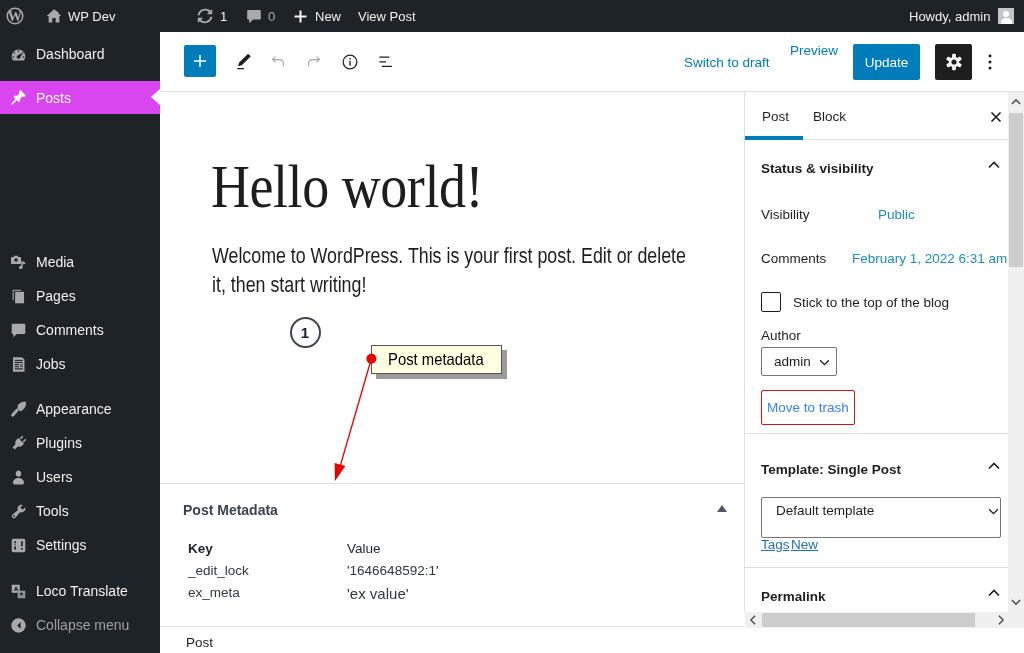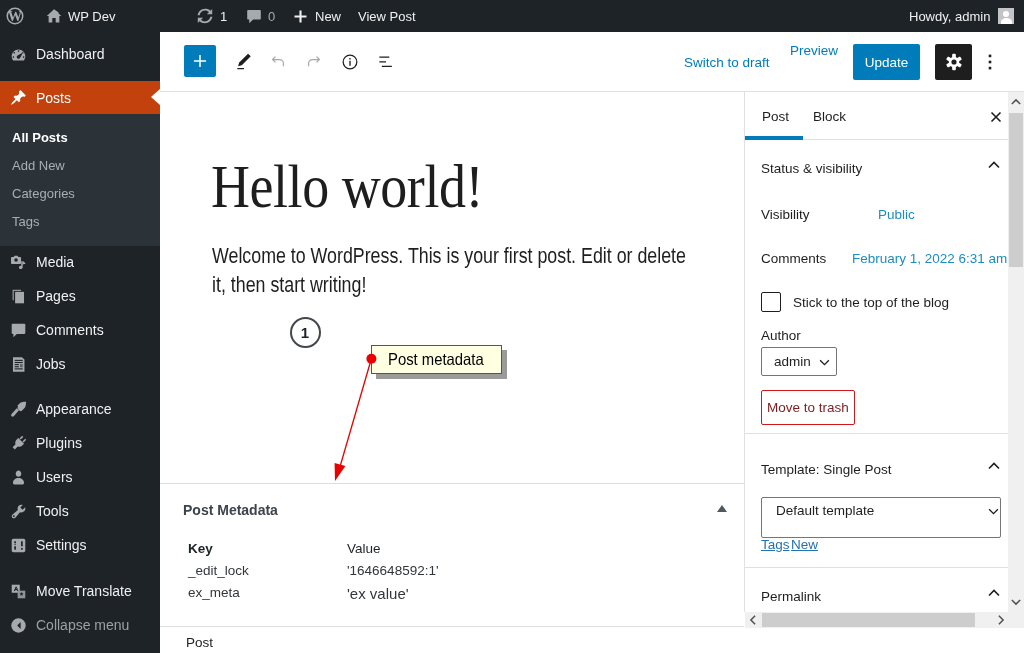--- a/index.html
+++ b/index.html
@@ -10,21 +10,21 @@
 #sidemenu{position:absolute;left:0;top:32px;width:160px;height:621px;background:#1d2327;color:#f0f0f1;font-size:14px;}
 .abitem{position:absolute;top:0;height:32px;display:flex;align-items:center;color:#f0f0f1;}
 .mi{position:absolute;left:0;width:160px;height:34px;display:flex;align-items:center;color:#f0f0f1;}
 .mi svg{position:absolute;left:10px;}
 .mi .lbl{position:absolute;left:36px;}
 .sub{position:absolute;left:0;width:160px;background:#2c3338;}
 .subitem{position:absolute;left:12px;font-size:13px;color:#a9aeb4;}
 #editorhead{position:absolute;left:160px;top:32px;width:864px;height:60px;background:#fff;border-bottom:1px solid #e0e0e0;}
 #content{position:absolute;left:160px;top:92px;width:584px;height:561px;background:#fff;}
 #sidebar{position:absolute;left:744px;top:92px;width:264px;height:520px;background:#fff;border-left:1px solid #e0e0e0;}
-.panel-title{font-size:13.5px;font-weight:400;color:#1e1e1e;text-align:right;}
+.panel-title{font-size:13.5px;font-weight:700;color:#1e1e1e;text-align:right;}
 </style>
 </head>
 <body>
 
 <div id="adminbar">
   <svg class="abs" style="left:6px;top:7px" width="18" height="18" viewBox="0 0 20 20">
       <circle cx="10" cy="10" r="8.6" fill="none" stroke="#a7aaad" stroke-width="1.7"></circle>
       <text x="10" y="15.2" text-anchor="middle" font-family="Liberation Serif,serif" font-size="16" font-weight="bold" fill="#a7aaad">W</text>
     </svg>
   <svg class="abs" style="left:46px;top:8px" width="16" height="16" viewBox="0 0 20 20">
@@ -53,34 +53,28 @@
 
 <div id="sidemenu">
 
   <div class="mi" style="top:5px">
     <svg width="17" height="17" viewBox="0 0 20 20">
         <path fill="#a7aaad" d="M3.76 17.01h12.48C17.34 15.63 18 13.9 18 12c0-4.41-3.58-8-8-8s-8 3.59-8 8c0 1.9.66 3.63 1.76 5.01zM9 6c0-.55.45-1 1-1s1 .45 1 1c0 .57-.45 1-1 1s-1-.43-1-1zM4 8c0-.55.45-1 1-1s1 .45 1 1c0 .57-.45 1-1 1s-1-.43-1-1zm4.52 3.4c.84-.83 6.51-3.5 6.51-3.5s-2.66 5.65-3.49 6.48c-.84.84-2.18.84-3.02 0-.83-.83-.83-2.18 0-2.98zM3 13c0-.55.45-1 1-1s1 .45 1 1c0 .57-.45 1-1 1s-1-.43-1-1zm11-5c0-.55.45-1 1-1s1 .45 1 1c0 .57-.45 1-1 1s-1-.43-1-1zm1 5c0-.55.45-1 1-1s1 .45 1 1c0 .57-.45 1-1 1s-1-.43-1-1z"></path>
       </svg>
     <span class="lbl">Dashboard</span>
   </div>
 
-  <div class="mi" style="top:49px;height:33px;background:#c2410c">
+  <div class="mi" style="top:49px;height:33px;background:#d946ef">
     <svg width="17" height="17" viewBox="0 0 20 20">
         <path fill="#fff" d="M10.44 3.02l1.82-1.82 6.36 6.35-1.83 1.82c-1.05-.68-2.48-.57-3.41.36l-.75.75c-.92.93-1.04 2.35-.35 3.41l-1.83 1.82-2.41-2.41-2.8 2.79c-.42.42-3.38 2.71-3.8 2.29-.41-.42 1.86-3.38 2.28-3.8l2.79-2.79L4.1 9.36l1.83-1.82c1.05.69 2.48.57 3.4-.36l.75-.75c.93-.92 1.05-2.35.36-3.41z"></path>
       </svg>
     <span class="lbl" style="color:#fff">Posts</span>
   </div>
   <div class="abs" style="left:151px;top:57px;width:0;height:0;border-top:8.5px solid transparent;border-bottom:8.5px solid transparent;border-right:9px solid #fff"></div>
 
-  <div class="sub" style="top:82px;height:132px">
-    <div class="subitem" style="top:16px;color:#fff;font-weight:bold">All Posts</div>
-    <div class="subitem" style="top:44px">Add New</div>
-    <div class="subitem" style="top:72px">Categories</div>
-    <div class="subitem" style="top:100px">Tags</div>
-  </div>
 
   <div class="mi" style="top:213px">
     <svg width="17" height="17" viewBox="0 0 20 20">
         <g fill="#a7aaad">
           <path d="M2.2 3.5h2.1l1.1-1.4h3.4l1.1 1.4H12c.6 0 1 .45 1 1v6.3c0 .55-.4 1-1 1H2.2c-.6 0-1-.45-1-1V4.5c0-.55.4-1 1-1z"></path>
           <path d="M13.2 8.4h1.7v7.2c0 1.15-.95 2.1-2.2 2.1s-2.2-.85-2.2-1.9 1-1.9 2.2-1.9c.17 0 .34.02.5.05V8.4z"></path>
           <path d="M14.9 8.4c1.7.35 3 1.45 3.4 3l-3.4 1V8.4z"></path>
         </g>
         <circle cx="7.1" cy="7.1" r="2.1" fill="#1d2327"></circle>
       </svg>
@@ -163,21 +157,21 @@
 
   <div class="mi" style="top:542px">
     <svg width="17" height="17" viewBox="0 0 20 20">
         <g fill="#a7aaad">
           <path d="M2 2h9.5v9.5H2z"></path>
           <path d="M9 9h9v9H9z" fill="#8f9499"></path>
         </g>
         <path fill="#1d2327" d="M4.6 9.3l1.9-5h1.4l1.9 5H8.4l-.4-1.1H6.4L6 9.3H4.6zm2.1-2.1h1l-.5-1.7-.5 1.7z"></path>
         <path fill="#1d2327" d="M13.5 10.6l.7 1.5 1.6.2-1.2 1.1.3 1.6-1.4-.8-1.4.8.3-1.6-1.2-1.1 1.6-.2z"></path>
       </svg>
-    <span class="lbl">Move Translate</span>
+    <span class="lbl">Loco Translate</span>
   </div>
 
   <div class="mi" style="top:576px">
     <svg width="17" height="17" viewBox="0 0 20 20">
         <circle cx="10" cy="10" r="8.5" fill="#a7aaad"></circle>
         <path fill="#1d2327" d="M12.5 6l-4 4 4 4V6z"></path>
       </svg>
     <span class="lbl" style="color:#9ca0a5">Collapse menu</span>
   </div>
 </div>
@@ -279,21 +273,21 @@
   <div class="abs" style="left:16px;top:200px;width:20px;height:20px;border:1.2px solid #1e1e1e;border-radius:2px"></div>
   <div class="abs" style="left:48px;top:203px;font-size:13.5px;color:#1e1e1e">Stick to the top of the blog</div>
 
   <div class="abs" style="left:16px;top:236px;font-size:13.5px;color:#1e1e1e">Author</div>
   <div class="abs" style="left:16px;top:255px;width:76px;height:29px;border:1px solid #757575;border-radius:2px">
     <div class="abs" style="left:12px;top:6px;font-size:13.5px;color:#1e1e1e">admin</div>
     <svg class="abs" style="left:57px;top:11px" width="11" height="7" viewBox="0 0 12 8">
         <path fill="none" stroke="#1e1e1e" stroke-width="1.5" d="M1 1.5l5 5 5-5"></path>
       </svg>
   </div>
-  <div class="abs" style="left:16px;top:298px;width:94px;height:35px;border:1px solid #cc1818;border-radius:2px;color:#7f1d1d;font-size:13.5px;display:flex;align-items:center;justify-content:center">Move to trash</div>
+  <div class="abs" style="left:16px;top:298px;width:94px;height:35px;border:1px solid #cc1818;border-radius:2px;color:#3b82f6;font-size:13.5px;display:flex;align-items:center;justify-content:center">Move to trash</div>
 
   <div class="abs" style="left:0;top:341px;width:263px;border-top:1px solid #e0e0e0"></div>
   <div class="abs" style="left:16px;top:368px"><span class="panel-title">Template: Single Post</span></div>
   <svg class="abs" style="left:243px;top:370px" width="12" height="8" viewBox="0 0 12 8">
       <path fill="none" stroke="#1e1e1e" stroke-width="1.6" d="M1 6.5L6 1.5l5 5"></path>
     </svg>
   <div class="abs" style="left:16px;top:405px;width:240px;height:41px;border:1px solid #757575;border-radius:2px">
     <div class="abs" style="left:14px;top:5px;font-size:13.5px;color:#1e1e1e">Default template</div>
     <svg class="abs" style="left:226px;top:10px" width="11" height="7" viewBox="0 0 12 8">
         <path fill="none" stroke="#1e1e1e" stroke-width="1.5" d="M1 1.5l5 5 5-5"></path>

